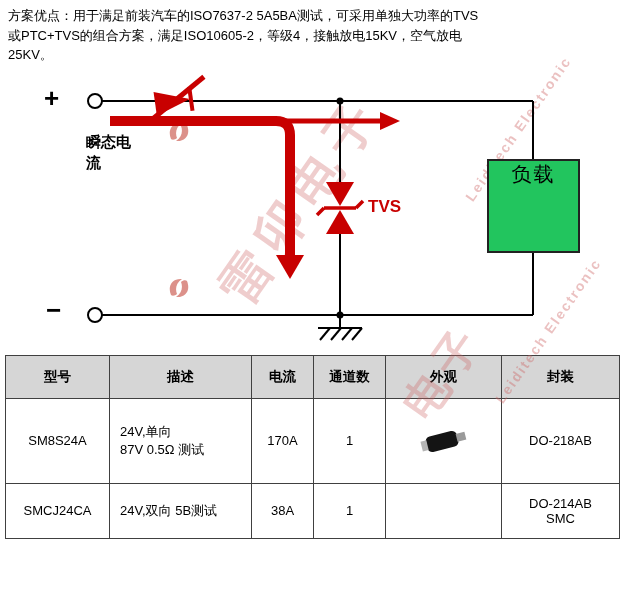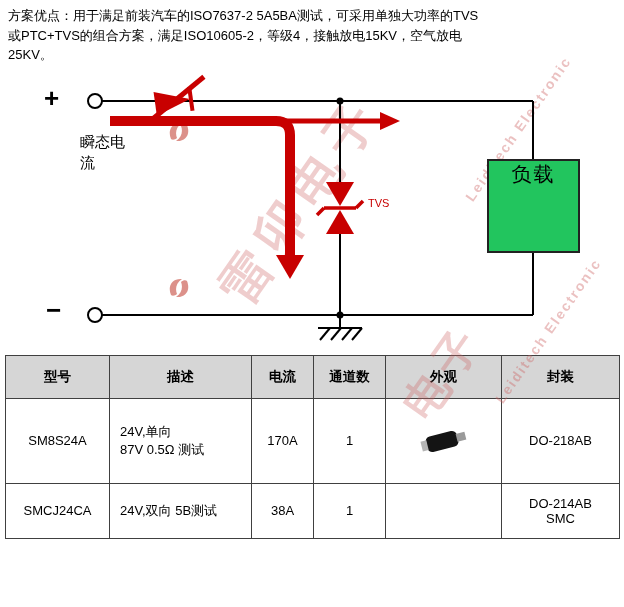--- a/index.html
+++ b/index.html
@@ -17,22 +17,22 @@
   .wm-cn2{left:390px;top:330px;font-size:44px;letter-spacing:8px;transform:rotate(-55deg)}
   .wm-en1{left:462px;top:128px;font-size:14px;letter-spacing:2px;transform:rotate(-55deg);color:rgba(205,100,100,.4)}
   .wm-en2{left:492px;top:330px;font-size:14px;letter-spacing:2px;transform:rotate(-55deg);color:rgba(205,100,100,.4)}
   .wm-logo{position:absolute;opacity:.55;pointer-events:none}
   .wm-logo1{left:166px;top:52px}
   .wm-logo2{left:166px;top:208px}
 
   .dlabel{position:absolute}
   .plus-sign{left:44px;top:16px;font-size:26px;font-weight:bold}
   .minus-sign{left:46px;top:228px;font-size:26px;font-weight:bold}
-  .transient-label{left:80px;top:64px;width:52px;font-size:15px;font-weight:normal;line-height:1.45}
-  .tvs-label{left:368px;top:130px;font-size:11px;font-weight:normal;color:#c80000}
+  .transient-label{left:86px;top:64px;width:52px;font-size:15px;font-weight:bold;line-height:1.45}
+  .tvs-label{left:368px;top:130px;font-size:17px;font-weight:bold;color:#c80000}
   .load-box{position:absolute;left:487px;top:92px;width:93px;height:94px;border:2px solid #222;background:#22c55e;display:flex;align-items:flex-start;justify-content:center;font-size:20px;letter-spacing:2px}
 
   table{border-collapse:collapse;margin:2px 0 0 5px;width:614px;font-size:13px;table-layout:fixed}
   th,td{border:1px solid #404040;text-align:center;vertical-align:middle;white-space:pre-line;padding:12px}
   th{background:#d6d6d6;height:27px;font-size:13.5px}
   td.desc{text-align:left;padding-left:10px}
   tr.r1 td{height:45px}
   tr.r2 td{height:45px}
   tr.r3 td{height:45px}
   tr.r4 td{height:38px}

